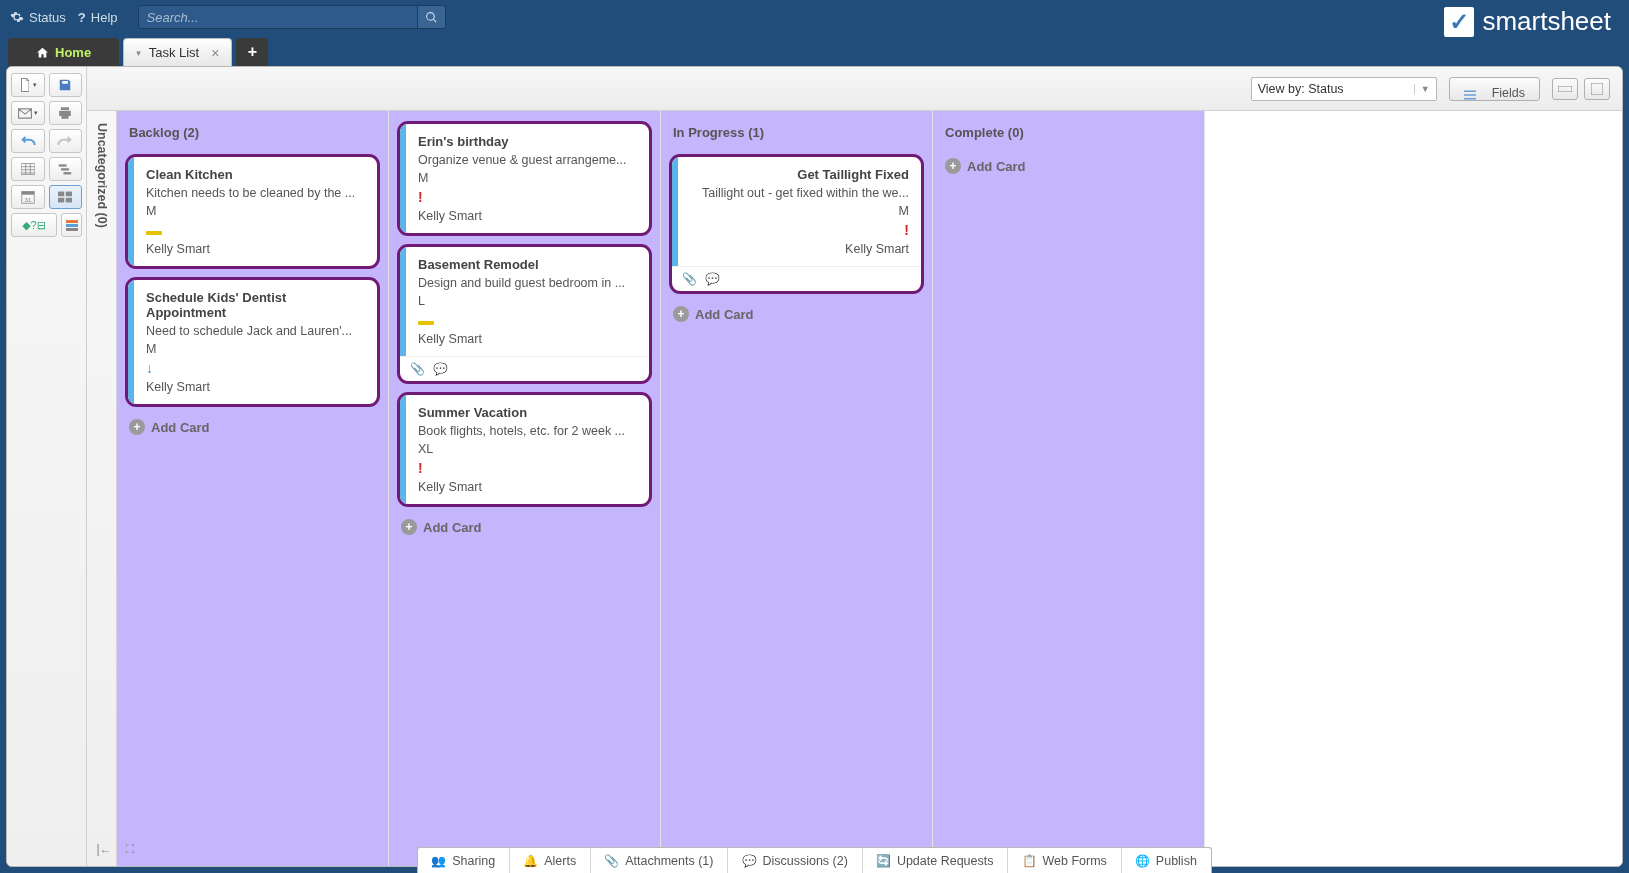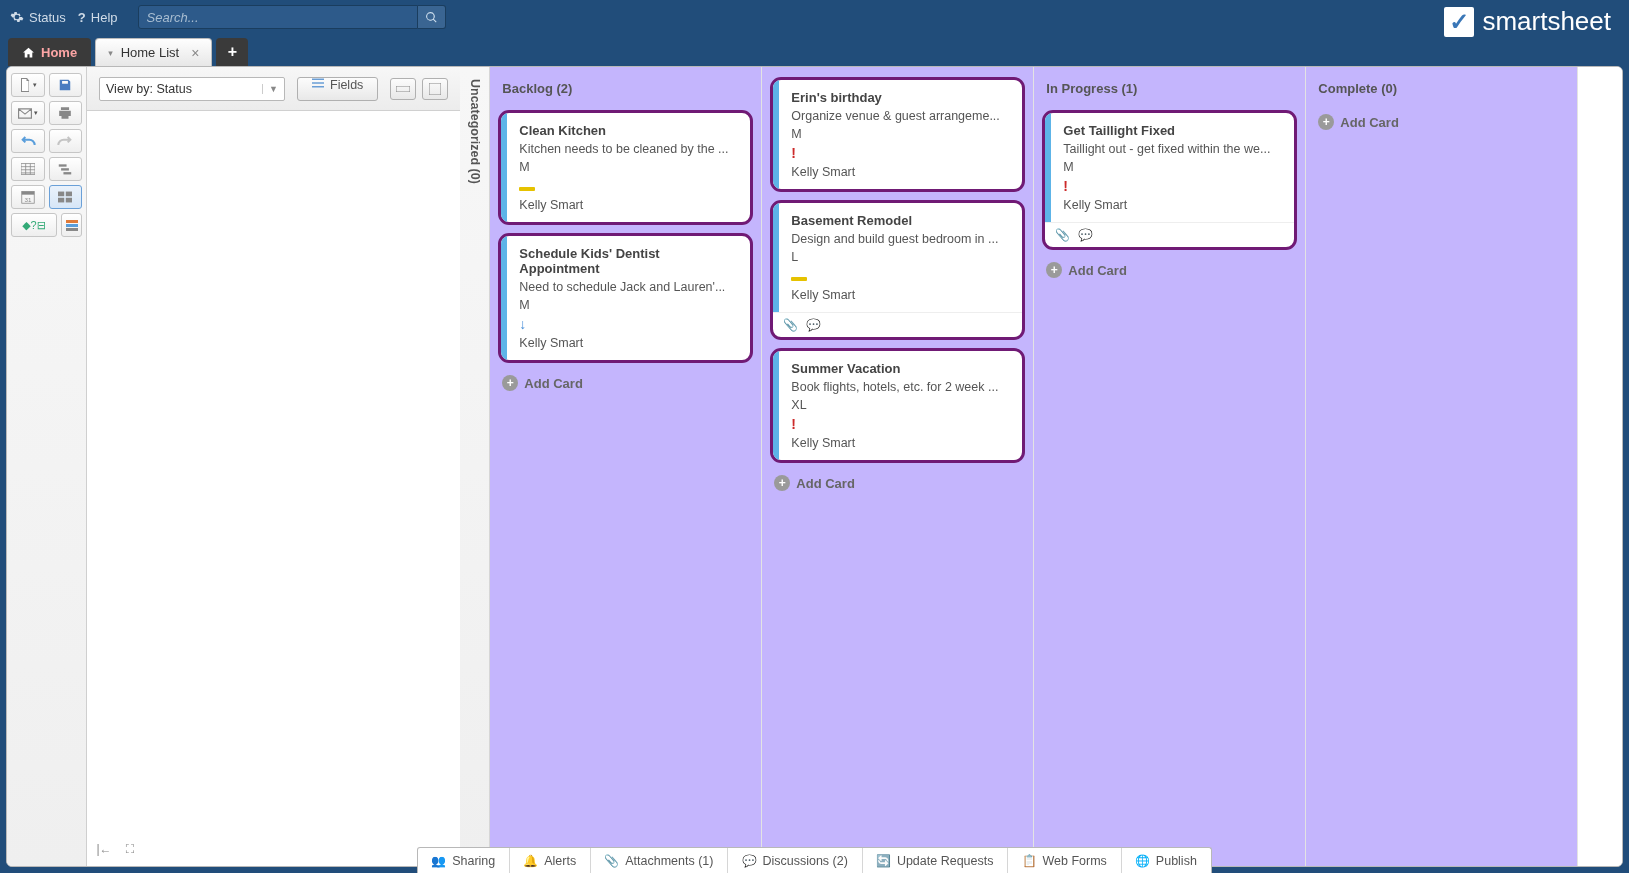--- a/index.html
+++ b/index.html
@@ -12,42 +12,42 @@
 .search-wrap { margin-left: 8px; display: flex; align-items: center; }
 .search-input { width: 280px; height: 24px; background: #2d5a8a; border: 1px solid #1a3d5e; border-radius: 3px 0 0 3px; padding: 0 8px; color: #fff; font-style: italic; font-size: 13px; }
 .search-input::placeholder { color: #a8bdd1; }
 .search-btn { width: 28px; height: 24px; background: #3a6592; border: 1px solid #1a3d5e; border-left: none; border-radius: 0 3px 3px 0; display: flex; align-items: center; justify-content: center; cursor: pointer; }
 .brand { position: absolute; right: 18px; top: 6px; display: flex; align-items: center; gap: 8px; color: #fff; font-size: 26px; font-weight: 300; }
 .brand-mark { width: 30px; height: 30px; background: #fff; display: flex; align-items: center; justify-content: center; color: #3a77b7; font-weight: bold; font-size: 24px; border-radius: 2px; }
 
 
 .tab-strip { height: 32px; background: #214d7a; display: flex; align-items: flex-end; padding-left: 8px; gap: 4px; }
 .tab { height: 28px; padding: 0 12px; border-radius: 4px 4px 0 0; display: flex; align-items: center; gap: 6px; font-size: 13px; cursor: pointer; }
-.tab.home { background: #3a3a3a; color: #fca5a5; font-weight: bold; padding: 0 14px; }
+.tab.home { background: #3a3a3a; color: #bef264; font-weight: bold; padding: 0 28px; }
 .tab.sheet { background: linear-gradient(#fefefe, #e7e7e7); color: #333; border: 1px solid #bbb; border-bottom: none; }
 .tab.sheet .chev { font-size: 9px; color: #888; margin-right: 2px; }
 .tab.sheet .close { margin-left: 6px; color: #888; font-size: 14px; }
 .tab.add { background: #3a3a3a; color: #fff; width: 32px; justify-content: center; padding: 0; font-size: 16px; font-weight: bold; }
 
 
 .shell { position: absolute; top: 66px; left: 6px; right: 6px; bottom: 6px; background: #fff; border-radius: 6px; display: flex; overflow: hidden; border: 1px solid #b8b8b8; }
 
 
 .left-tb { width: 80px; background: linear-gradient(#f7f7f7, #efefef); border-right: 1px solid #cfcfcf; padding: 6px 4px; }
 .tb-row { display: flex; gap: 4px; margin-bottom: 4px; }
 .tb-btn { flex: 1; height: 24px; border: 1px solid #c6c6c6; border-radius: 3px; background: linear-gradient(#fff,#eee); display: flex; align-items: center; justify-content: center; cursor: pointer; font-size: 12px; color: #555; }
 .tb-btn.active { border-color: #6aa0d8; background: linear-gradient(#eaf2fb,#d6e6f7); }
 .tb-btn .chev-sm { font-size: 7px; margin-left: 2px; }
 
 
-.board-wrap { flex: 1; display: flex; flex-direction: row; }
+.board-wrap { flex: 1; display: flex; flex-direction: column; }
 .board-toolbar { height: 44px; background: linear-gradient(#f7f7f7, #ececec); border-bottom: 1px solid #d0d0d0; display: flex; align-items: center; justify-content: flex-end; padding: 0 12px; gap: 12px; }
 .viewby { height: 24px; border: 1px solid #b8b8b8; border-radius: 2px; background: #fff; display: flex; align-items: center; font-size: 12.5px; color: #333; width: 186px; padding: 0 6px; }
 .viewby .dd { margin-left: auto; border-left: 1px solid #ccc; padding-left: 6px; color: #888; font-size: 9px; }
-.fields-btn { height: 24px; padding: 0 14px; border: 1px solid #b0b0b0; border-radius: 3px; background: linear-gradient(#fcfcfc,#e8e8e8); display: flex; align-items: flex-start; gap: 6px; font-size: 12.5px; color: #555; cursor: pointer; }
+.fields-btn { height: 24px; padding: 0 14px; border: 1px solid #b0b0b0; border-radius: 3px; background: linear-gradient(#fcfcfc,#e8e8e8); display: flex; align-items: flex-end; gap: 16px; font-size: 12.5px; color: #555; cursor: pointer; }
 .size-group { display: flex; gap: 6px; }
 .size-btn { width: 26px; height: 22px; border: 1px solid #b0b0b0; border-radius: 3px; background: linear-gradient(#fcfcfc,#e8e8e8); display: flex; align-items: center; justify-content: center; cursor: pointer; }
 
 .board { flex: 1; display: flex; overflow: auto; background: #f7f7f7; }
 .uncat { width: 30px; background: linear-gradient(#f7f7f7,#efefef); border-right: 1px solid #d6d6d6; display: flex; align-items: flex-start; justify-content: center; padding-top: 12px; }
 .uncat .vtext { writing-mode: vertical-rl; font-size: 12.5px; font-weight: bold; color: #555; }
 .lane { width: 272px; border-right: 1px solid #e3e3e3; background: #c4b5fd; padding: 10px 8px; display: flex; flex-direction: column; gap: 8px; }
 .lane-head { font-weight: bold; color: #555; font-size: 13px; padding: 4px 4px 6px 4px; }
 .card { background: #fff; border: 3px solid #701a75; border-radius: 11px; display: flex; overflow: hidden; }
 .card-accent { width: 6px; background: #5db4e8; flex-shrink: 0; }
@@ -108,21 +108,21 @@
 
 <div class="tab-strip">
   <div class="tab home">
     <svg width="13" height="13" viewBox="0 0 24 24">
         <path fill="#fff" d="M12 3l10 9h-3v9h-5v-6H10v6H5v-9H2z"></path>
       </svg>
     <span>Home</span>
   </div>
   <div class="tab sheet">
     <span class="chev">▾</span>
-    <span>Home List</span>
+    <span>Task List</span>
     <span class="close">×</span>
   </div>
   <div class="tab add">
     <span>+</span>
   </div>
 </div>
 
 <div class="shell">
 
   <div class="left-tb">
@@ -306,21 +306,21 @@
           </div>
         <div class="add-card">
             <span class="plus-circ">+</span>
             <span>Add Card</span>
           </div>
       </div>
 
       <div class="lane">
         <div class="lane-head">In Progress (1)</div>
         <div class="card" style="flex-direction:column;">
-            <div style="display:flex;">
+            <div style="display:flex;text-align:right;">
               <div class="card-accent"></div>
               <div class="card-body">
           <div class="card-title">Get Taillight Fixed</div>
           <div class="card-desc">Taillight out - get fixed within the we...</div>
           <div class="card-size">M</div>
           <div class="card-prio high">!</div>
           <div class="card-owner">Kelly Smart</div>
         </div>
             </div>
         <div class="card-footer">

